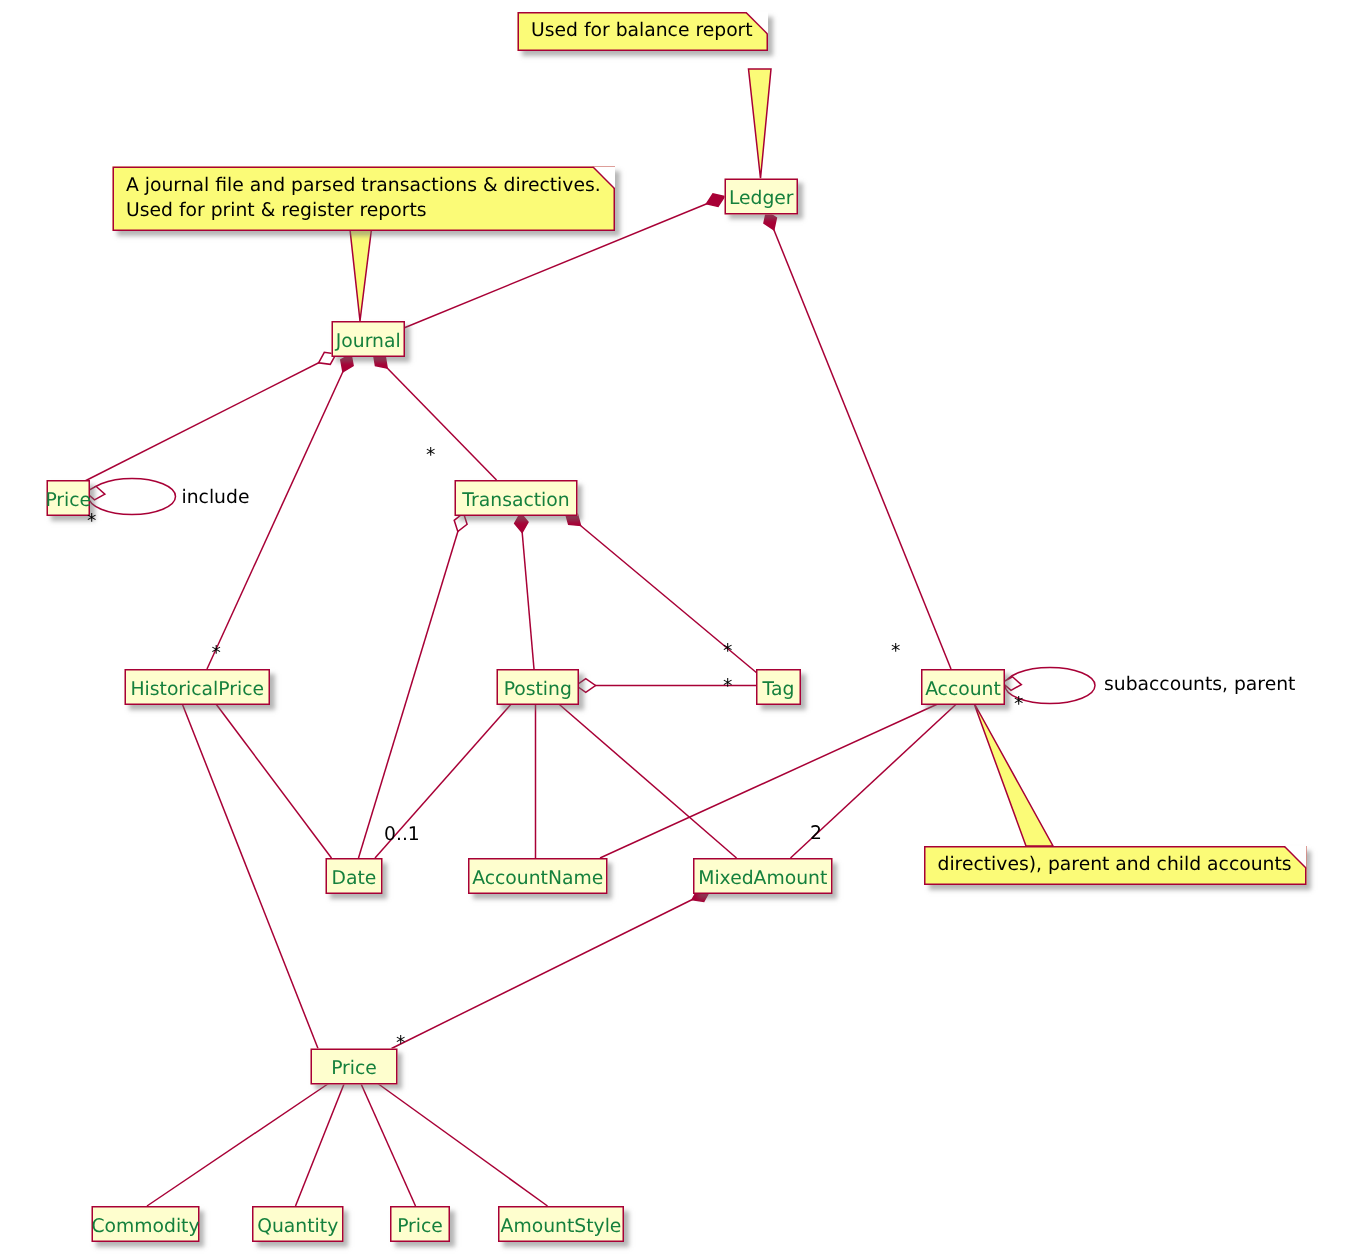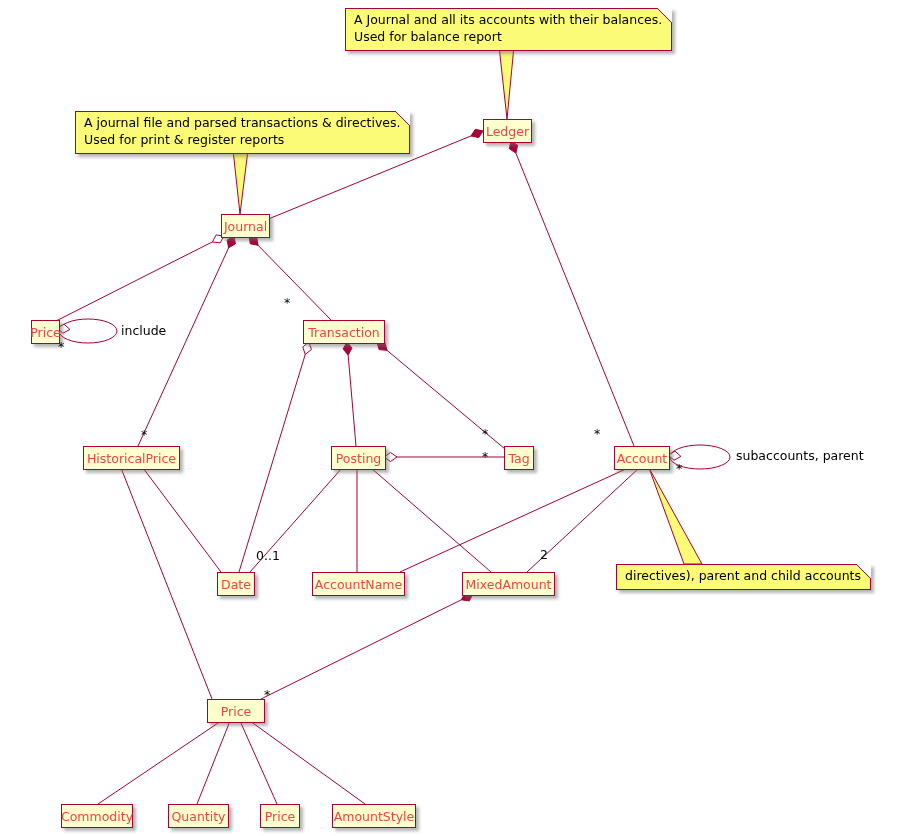--- a/index.html
+++ b/index.html
@@ -3,21 +3,21 @@
 <meta charset="utf-8">
 <style>
   html,body{margin:0;padding:0;}
   body{background:#ffffff;}
   #canvas{position:relative;width:909px;height:836px;background:#ffffff;overflow:hidden;
           font-family:"DejaVu Sans","Liberation Sans",sans-serif;}
   #edge-layer{position:absolute;left:0;top:0;}
   .cls{position:absolute;display:flex;align-items:center;justify-content:center;
        background:#FEFECE;border:1px solid #A80036;
        box-shadow:3px 3px 3px rgba(110,110,110,0.5);
-       font-size:12.5px;color:#ef4444;white-space:nowrap;}
+       font-size:12.5px;color:#15803d;white-space:nowrap;}
   .note{position:absolute;background:#FBFB77;border:1px solid #A80036;
         box-shadow:3px 3px 3px rgba(110,110,110,0.5);
         font-size:12.5px;color:#000;padding:3px 9px 4px 8px;line-height:1.35;white-space:nowrap;}
   .fold{position:absolute;top:-1px;right:-1px;}
   .lbl{position:absolute;font-size:12.5px;color:#000;white-space:nowrap;}
 </style>
 </head>
 <body>
 
 <div id="canvas">
@@ -78,21 +78,20 @@
   <div class="cls" style="left:61px;top:804px;width:70px;height:22px">Commodity</div>
   <div class="cls" style="left:168px;top:804px;width:59px;height:22px">Quantity</div>
   <div class="cls" style="left:260px;top:804px;width:38px;height:22px">Price</div>
   <div class="cls" style="left:332px;top:804px;width:82px;height:22px">AmountStyle</div>
 
   <div class="note" style="left:345px;top:8px">
     <svg class="fold" width="15" height="15">
       <polygon points="0,0 15,0 15,15" fill="#ffffff"></polygon>
       <line x1="0" y1="0" x2="15" y2="15" stroke="#A80036" stroke-width="1"></line>
     </svg>
-    <div>A Journal and all its accounts with their balances.</div>
     <div>Used for balance report</div>
   </div>
 
   <div class="note" style="left:75px;top:111px">
     <svg class="fold" width="15" height="15">
       <polygon points="0,0 15,0 15,15" fill="#ffffff"></polygon>
       <line x1="0" y1="0" x2="15" y2="15" stroke="#A80036" stroke-width="1"></line>
     </svg>
     <div>A journal file and parsed transactions &amp; directives.</div>
     <div>Used for print &amp; register reports</div>

